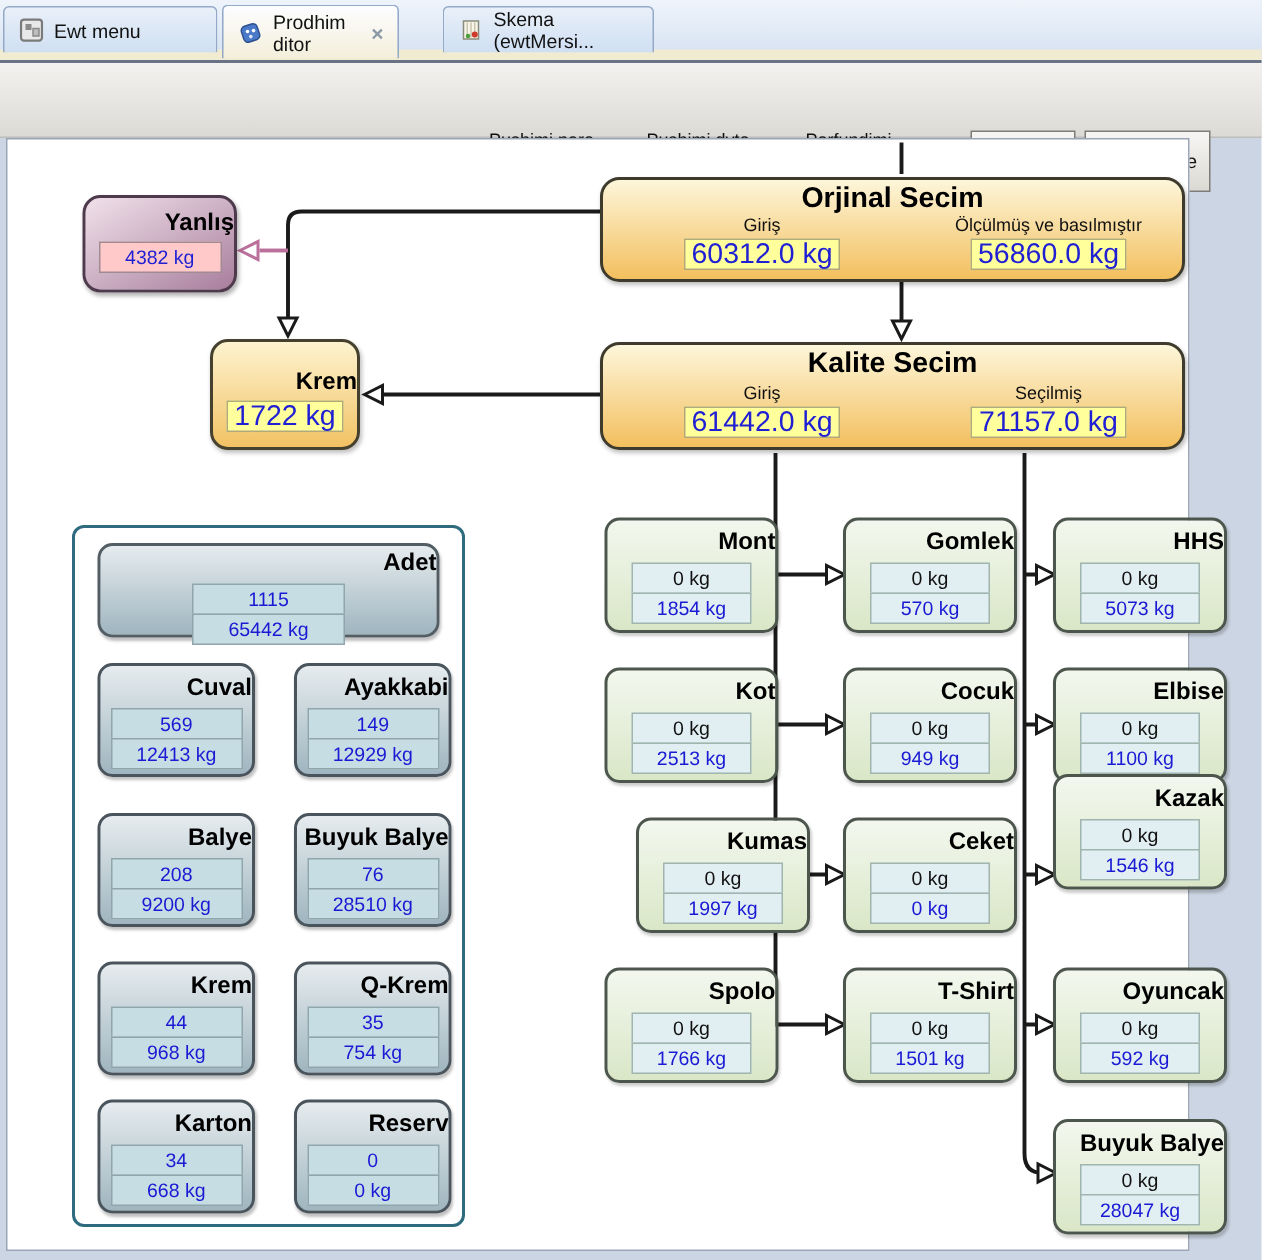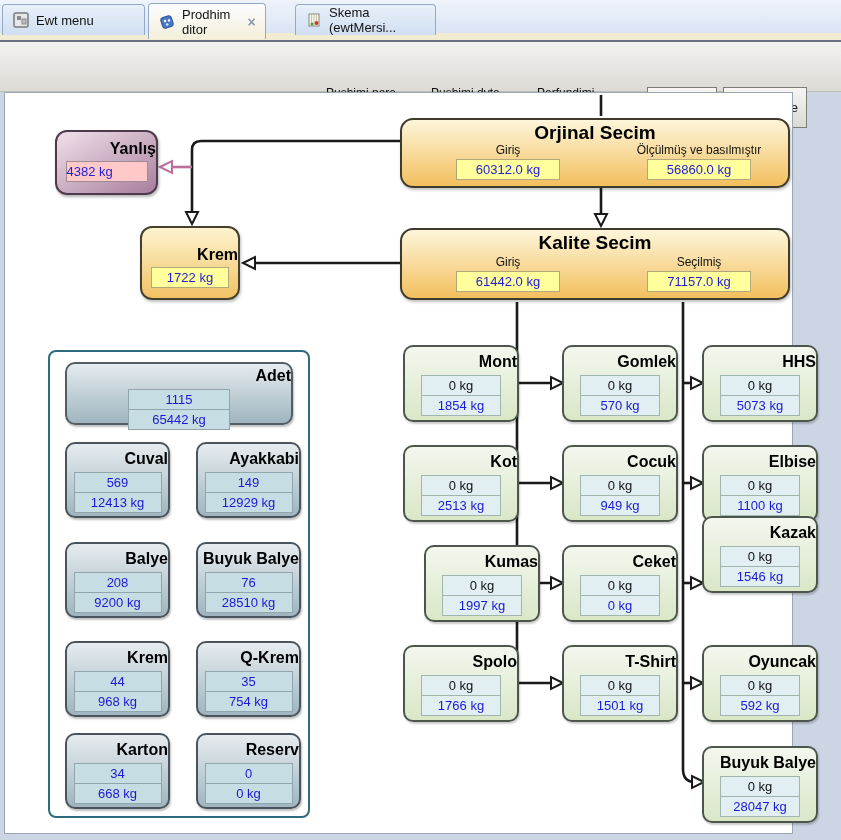--- a/index.html
+++ b/index.html
@@ -39,32 +39,32 @@
     border:1px solid #9aa5b5;box-sizing:border-box;z-index:0}
   svg.flowlines{position:absolute;left:0;top:0;z-index:1;pointer-events:none}
   .node{z-index:2}
   
   .bigbox{position:absolute;width:390px;border:2px solid #3e3a2c;border-radius:13px;
     background:linear-gradient(#fdf6da,#f3bf5e);box-shadow:1px 2px 3px rgba(0,0,0,.25);box-sizing:border-box}
   .bigbox .btitle{font-size:19px;font-weight:bold;text-align:center;margin-top:2px;color:#000}
   .grp{position:absolute;top:23px;width:200px;text-align:center}
   .grp .lbl{font-size:12px;color:#111}
   .fldy{width:102px;height:19px;line-height:19px;background:#ffff9c;border:1px solid #b1a97c;
-    color:#1f1fd4;margin:2px auto 0;text-align:center;font-size:13px}
+    color:#1f1fd4;margin:2px auto 0;text-align:center;font-size:19px}
   
   .kbox{position:absolute;left:140px;top:226px;width:100px;height:74px;border:2px solid #46412f;
     border-radius:12px;background:linear-gradient(#fdf3cf,#f2c264);box-shadow:1px 2px 3px rgba(0,0,0,.25);box-sizing:border-box}
   .kbox .bt{margin-top:18px}
   .kbox .fldy{width:76px;margin-top:3px}
   
   .ybox{position:absolute;left:55px;top:130px;width:103px;height:65px;border:2px solid #4e3a4c;
     border-radius:12px;background:linear-gradient(150deg,#f0e1ea,#a87e9d);box-shadow:1px 2px 3px rgba(0,0,0,.3);box-sizing:border-box}
   .ybox .bt{margin-top:8px}
   .fldp{width:80px;height:19px;line-height:19px;background:#ffc9c9;border:1px solid #a18b93;
-    color:#1f1fd4;margin:3px auto 0;font-size:13px}
+    color:#1f1fd4;margin:3px auto 0;text-align:center;font-size:13px}
   
   .lpanel{position:absolute;left:48px;top:350px;width:262px;height:468px;border:2px solid #2e6b7e;
     border-radius:8px;background:#fff;box-sizing:border-box}
   .abox{position:absolute;left:65px;top:362px;width:228px;height:63px;border:2px solid #535d64;
     border-radius:10px;background:linear-gradient(#e6ecef,#9fb5bf);box-shadow:1px 2px 2px rgba(0,0,0,.25);box-sizing:border-box}
   .abox .bt{margin-top:3px}
   .gbox{position:absolute;width:105px;height:76px;border:2px solid #4a545c;border-radius:10px;
     background:linear-gradient(#e6ecef,#9fb5bf);box-shadow:1px 2px 2px rgba(0,0,0,.25);box-sizing:border-box}
   .bt{font-weight:bold;font-size:16px;text-align:right;color:#000}
   .gbox .bt{margin-top:6px}

